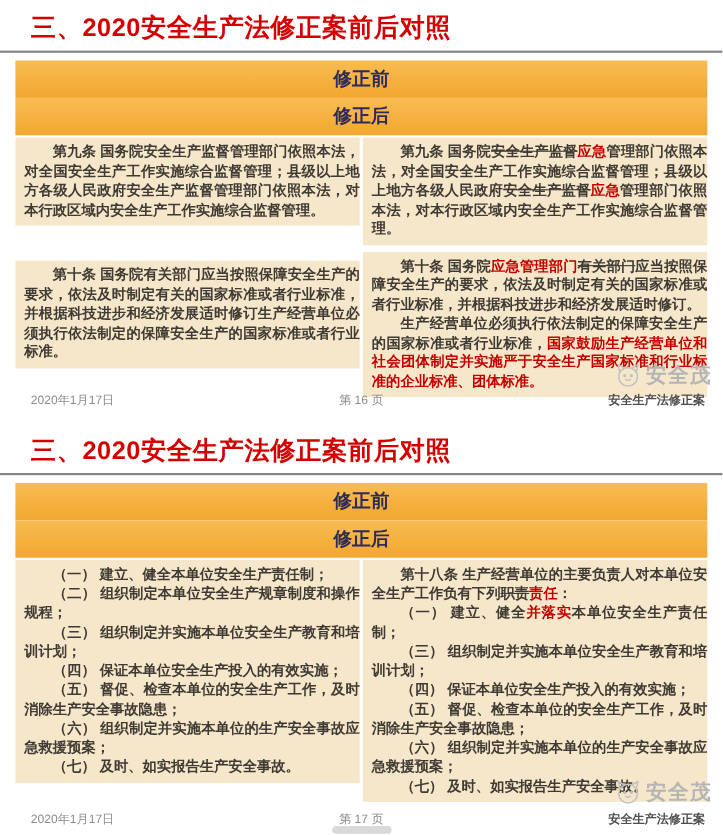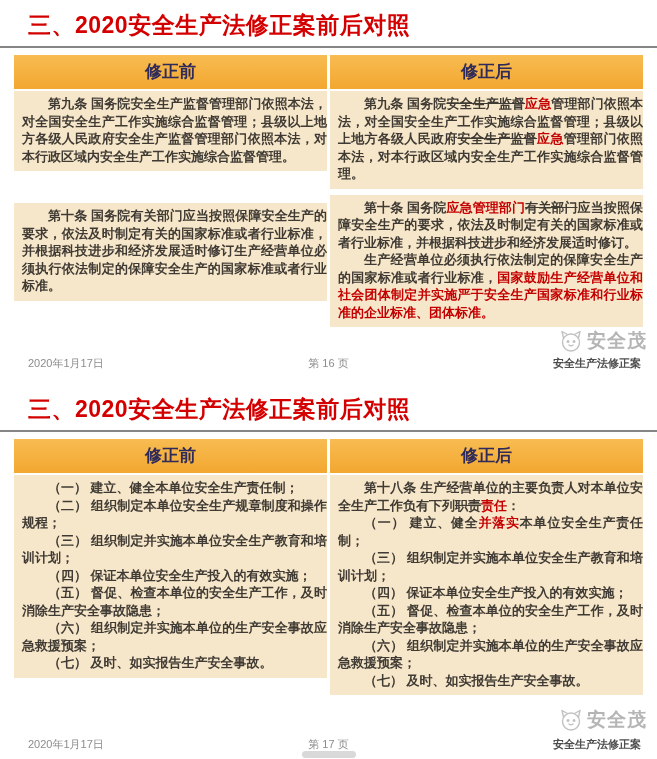--- a/index.html
+++ b/index.html
@@ -11,21 +11,21 @@
   .slide1{height:378px;}
   .slide2{height:381px;}
   .title{
     margin:0;padding:10px 20px 0 28px;
     font-size:23px;font-weight:bold;color:#d40000;line-height:30px;
     letter-spacing:0.5px;
   }
   .slide2 .title{padding-top:16px;}
   .title-rule{border-bottom:2px solid #858585;margin-top:6px;width:100%;}
   .cmp-table{margin:7px 14px 0 14px;}
-  .thead{display:grid;grid-template-columns:1fr 1fr;column-gap:3px;margin-bottom:2px;}
+  .thead{display:grid;grid-template-columns:1fr;column-gap:3px;margin-bottom:2px;}
   .th{
     background:linear-gradient(#f8bc52,#f2a72f);
     color:#2e2a5a;font-weight:bold;font-size:17px;text-align:center;
     height:34px;line-height:34px;
   }
   .tbody{display:grid;grid-template-columns:1fr 1fr;column-gap:3px;align-items:start;}
   .col{display:block;}
   .block{
     background:#f7e7ca;padding:4px 0 6px 8px;
     font-size:13px;line-height:17.5px;color:#3f3a33;font-weight:600;

